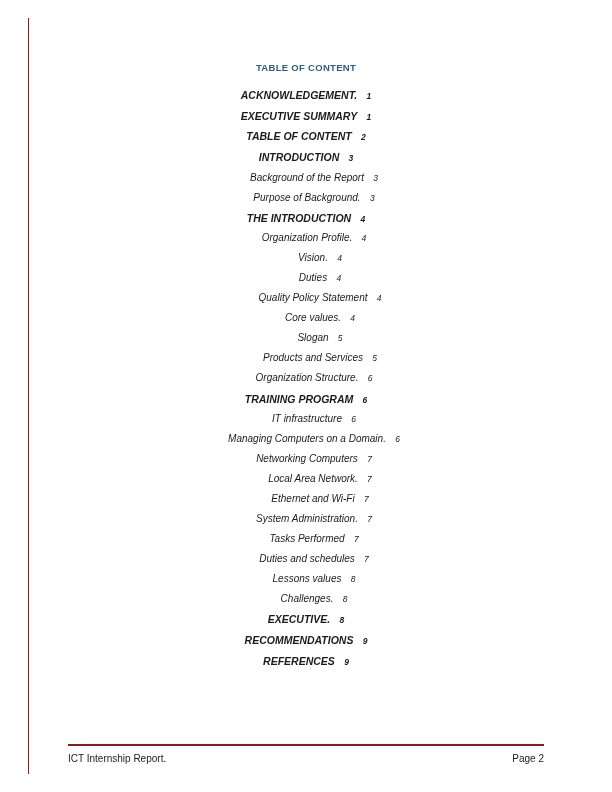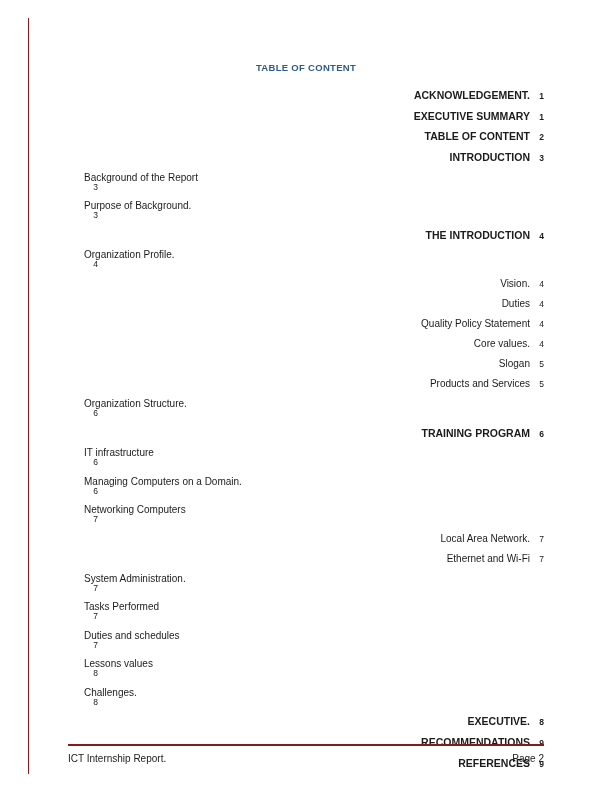--- a/index.html
+++ b/index.html
@@ -46,23 +46,24 @@
     margin-bottom: 12px;
   }
   .toc-list {
     margin: 0;
     padding: 0;
     list-style: none;
   }
   .toc-row {
     display: flex;
     align-items: baseline;
-    justify-content: flex-end;
+    justify-content: center;
     line-height: 1;
     padding: 0;
+    font-style: italic;
   }
   .toc-label {
     white-space: nowrap;
   }
   .toc-page {
     white-space: nowrap;
     text-align: right;
     min-width: 14px;
   }
   
@@ -73,21 +74,20 @@
     margin-top: 0;
     padding: 5.1px 0;
   }
   .lvl0 .toc-page { font-size: 8.5px; font-weight: bold; }
   .lvl1 {
     font-size: 10px;
     font-weight: normal;
     color: #1b1b1b;
     padding: 5px 0;
     padding-left: 16px;
-    flex-direction: column;
   }
   .lvl1 .toc-page { font-size: 8.5px; font-weight: normal; }
   .lvl2 {
     font-size: 10px;
     font-weight: normal;
     color: #1b1b1b;
     padding: 5px 0;
     padding-left: 28px;
   }
   .lvl2 .toc-page { font-size: 8.5px; font-weight: normal; }

